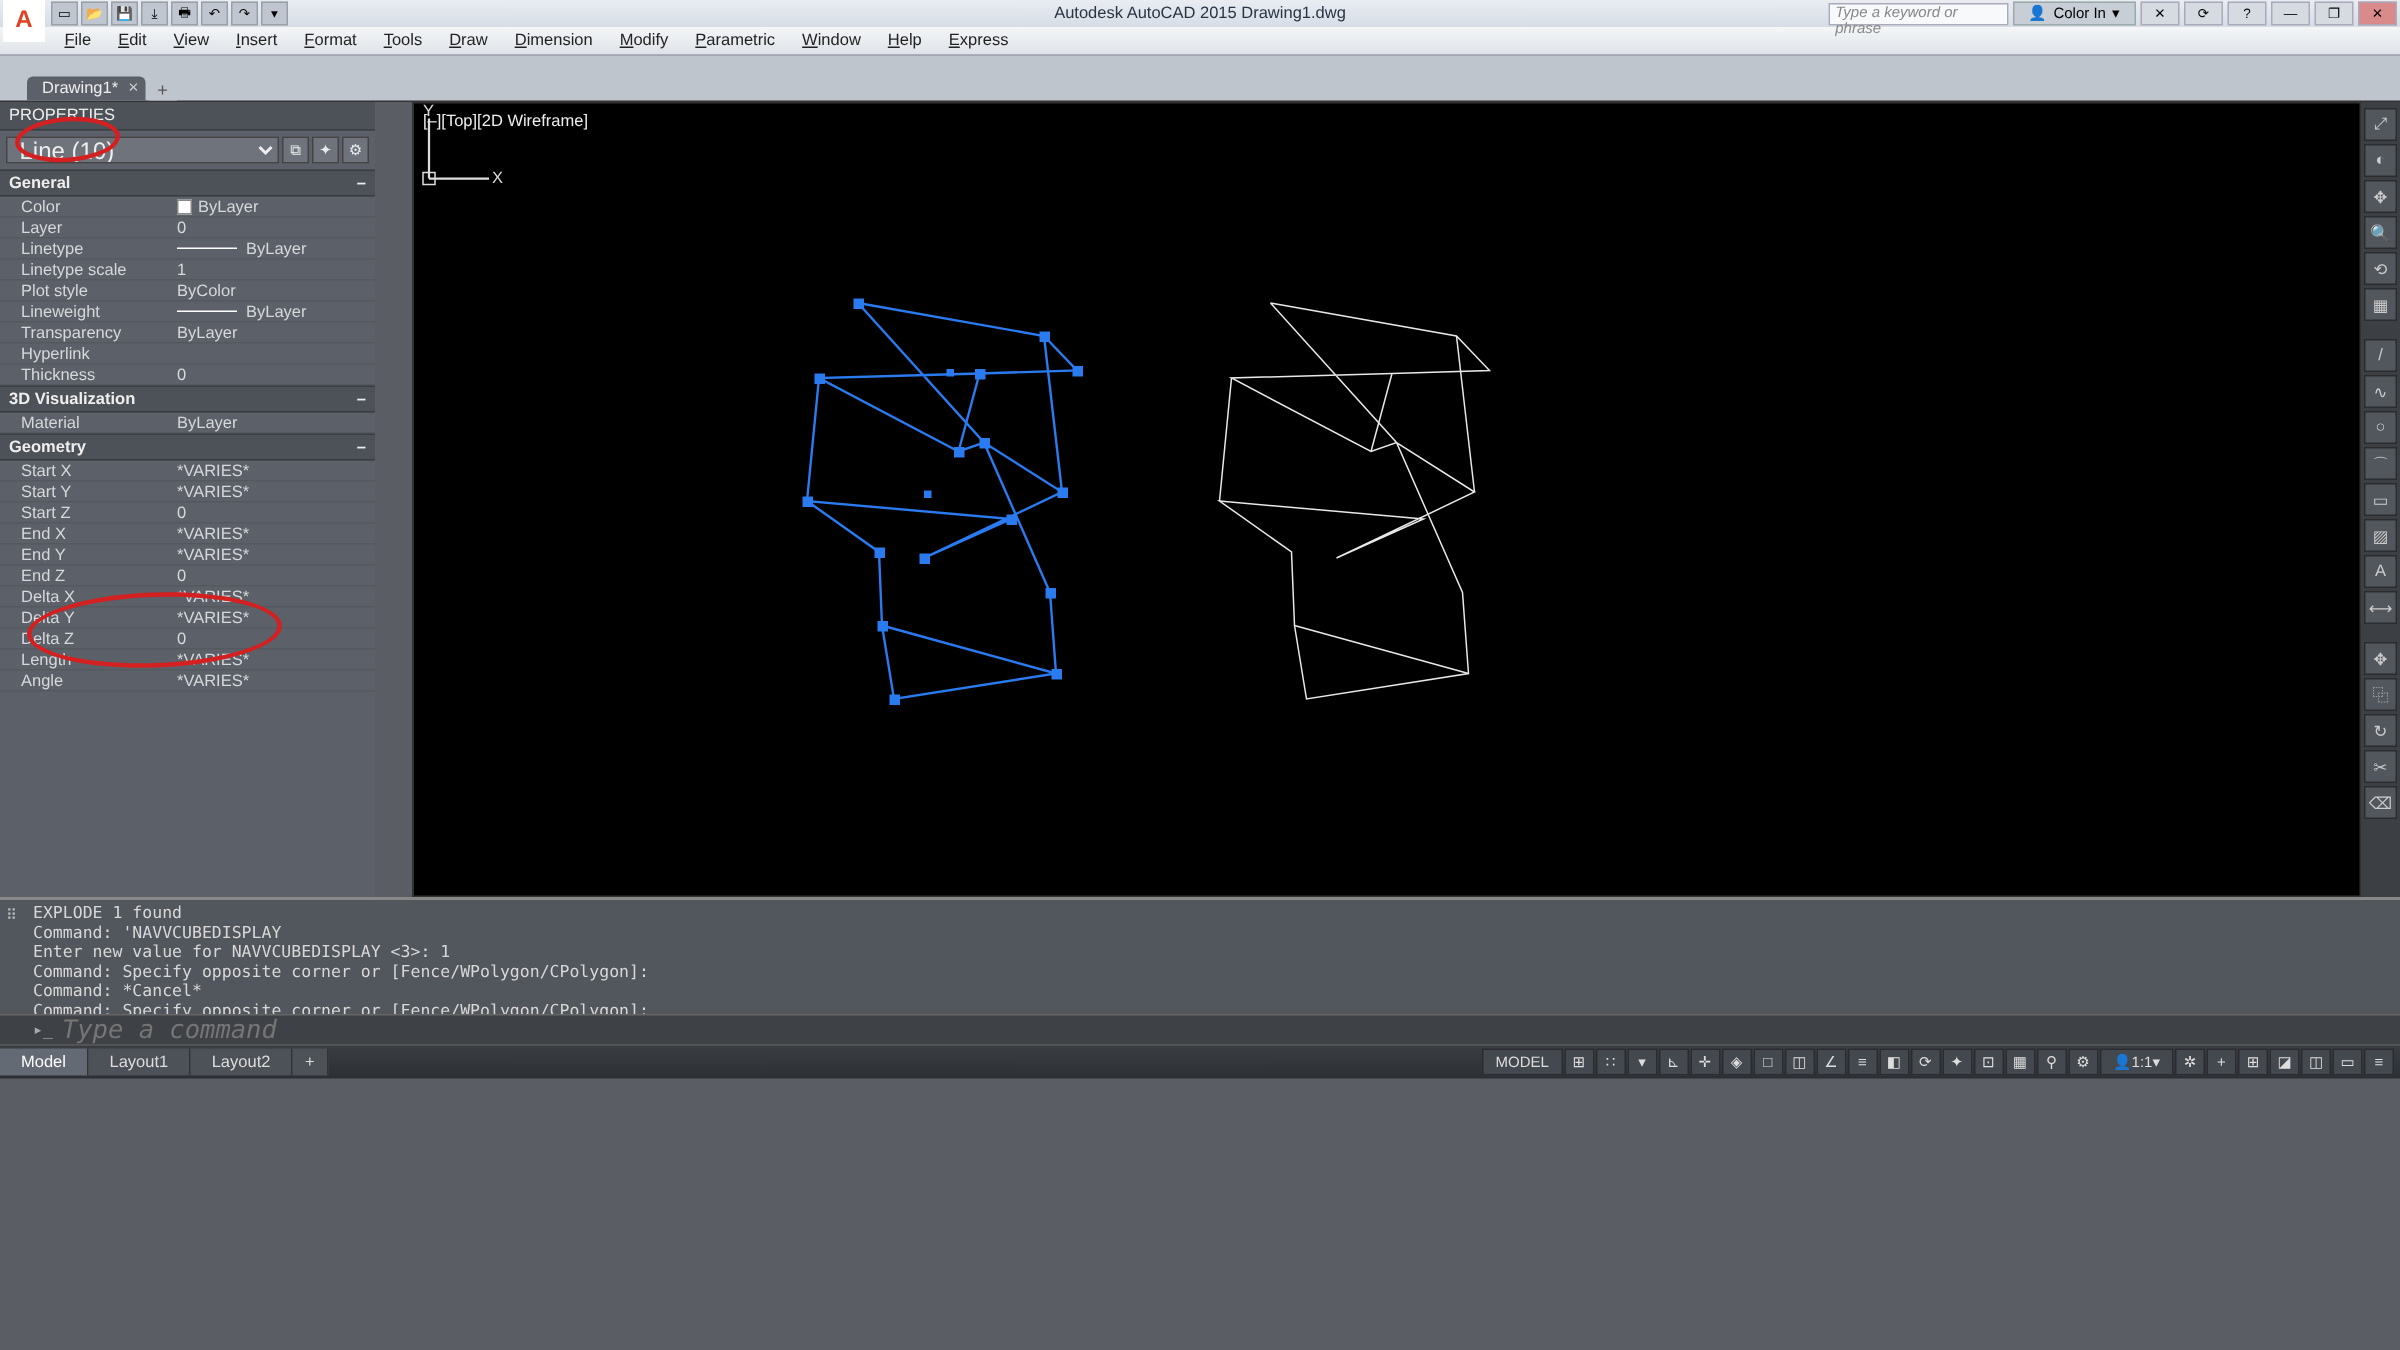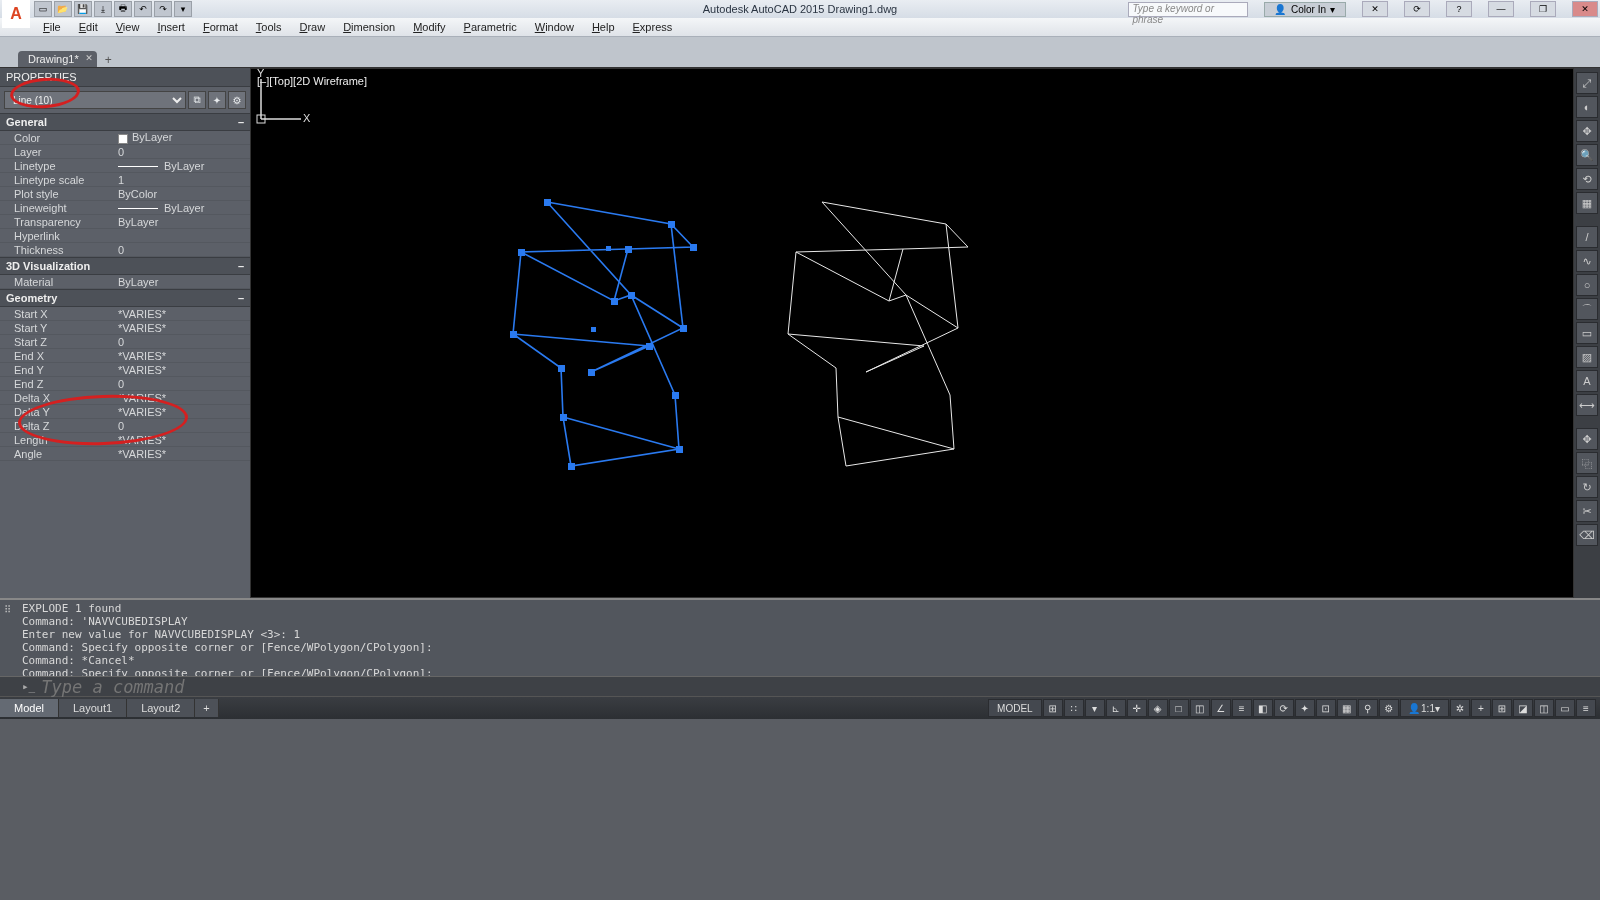--- a/index.html
+++ b/index.html
@@ -4,21 +4,21 @@
 <style>
 * { margin: 0; padding: 0; box-sizing: border-box; font-family: "Segoe UI", Tahoma, sans-serif; }
 body { width: 1600px; height: 900px; background: #5a5d63; overflow: hidden; position: relative; }
 
 
 .titlebar { height: 18px; background: linear-gradient(#e9edf2,#d6dde6); display: flex; align-items: center; position: relative; font-size: 11px; }
 .titlebar .app-icon { width: 28px; height: 28px; background: #fff; color: #d42; font-weight: bold; display: flex; align-items: center; justify-content: center; font-size: 16px; position: absolute; left: 2px; top: 0; z-index: 3; }
 .titlebar .qat { display: flex; gap: 2px; margin-left: 34px; }
 .titlebar .qat .btn { width: 18px; height: 16px; background: #c0c6cf; border: 1px solid #9aa0a8; font-size: 9px; display: flex; align-items: center; justify-content: center; cursor: pointer; }
 .titlebar .title { position: absolute; left: 50%; transform: translateX(-50%); color: #2a3442; font-size: 11px; }
-.titlebar .right { margin-left: auto; display: flex; align-items: center; gap: 16px; padding-right: 2px; }
+.titlebar .right { margin-left: auto; display: flex; align-items: center; gap: 3px; padding-right: 2px; }
 .titlebar .search { width: 120px; height: 15px; background: #f7f9fb; border: 1px solid #aab; font-size: 10px; padding: 0 4px; color: #888; font-style: italic; }
 .titlebar .signin { background: #c8ced6; border: 1px solid #9aa; font-size: 10px; padding: 1px 10px; display: flex; align-items: center; gap: 4px; cursor: pointer; }
 .titlebar .sys { width: 26px; height: 16px; background: #d6dbe2; border: 1px solid #aab; display: flex; align-items: center; justify-content: center; font-size: 9px; cursor: pointer; }
 .titlebar .sys.close { background: #d98a8a; }
 
 
 .menubar { height: 19px; background: linear-gradient(#f4f6f8,#dfe3e8); display: flex; align-items: center; padding-left: 34px; gap: 0; font-size: 11px; border-bottom: 1px solid #a9b0b9; }
 .menubar .item { padding: 2px 9px; cursor: pointer; color: #222; }
 
 
@@ -27,31 +27,31 @@
 .doctabs .tab .x { position: absolute; right: 4px; top: 2px; font-size: 9px; color: #ccc; }
 .doctabs .add { background: #bfc5cc; color: #555; font-size: 12px; padding: 0 6px; cursor: pointer; }
 
 
 .main { display: flex; height: 530px; }
 
 
 .props { width: 250px; background: #5c6068; display: flex; flex-direction: column; font-size: 11px; color: #e8ebed; }
 .props .hdr { background: #4d5158; padding: 3px 6px; font-weight: normal; font-size: 11px; color: #eee; border-bottom: 1px solid #3a3d42; }
 .props .selrow { display: flex; align-items: center; padding: 4px; gap: 2px; }
-.props .selrow select { flex: 1; background: #6f737b; border: 1px solid #444; color: #eee; font-size: 10px; height: 18px; padding: 0 4px; }
+.props .selrow select { flex: 1; background: #6f737b; border: 1px solid #444; color: #eee; font-size: 16px; height: 18px; padding: 0 4px; }
 .props .selrow .ib { width: 18px; height: 18px; background: #6f737b; border: 1px solid #444; display: flex; align-items: center; justify-content: center; cursor: pointer; font-size: 10px; }
 .props .section { background: #4d5158; padding: 2px 6px; font-size: 11px; color: #eee; border-top: 1px solid #3a3d42; border-bottom: 1px solid #3a3d42; display: flex; justify-content: space-between; cursor: pointer; font-weight: bold; }
 .props .row { display: flex; padding: 1px 0 1px 14px; border-bottom: 1px solid #54585f; height: 14px; align-items: center; }
 .props .row .lbl { width: 100px; color: #d6d8da; font-size: 11px; }
 .props .row .val { flex: 1; color: #d6d8da; font-size: 11px; padding-left: 4px; }
 .props .row .swatch { width: 10px; height: 10px; border: 1px solid #888; background: #fff; display: inline-block; margin-right: 4px; vertical-align: middle; }
 .props .row .lt { border-top: 1px solid #fff; width: 40px; display: inline-block; margin-right: 6px; vertical-align: middle; }
 
 
-.viewport { flex: 1; background: #000; position: relative; border: 1px solid #333; }
+.viewport { flex: 1; background: #000; position: relative; border: 1px solid #333; margin-left: 25px; }
 .viewport .vlabel { position: absolute; top: 6px; left: 6px; color: #eee; font-size: 11px; }
 .viewport svg { position: absolute; top: 0; left: 0; }
 .ucs { position: absolute; left: 14px; bottom: 10px; }
 
 
 .navbar { width: 26px; background: #3c3f44; display: flex; flex-direction: column; align-items: center; padding-top: 4px; gap: 2px; }
 .navbar .nb { width: 22px; height: 22px; background: #52565d; border: 1px solid #2a2c30; display: flex; align-items: center; justify-content: center; color: #ccc; font-size: 11px; cursor: pointer; }
 .navbar .sep { height: 8px; }
 
 

